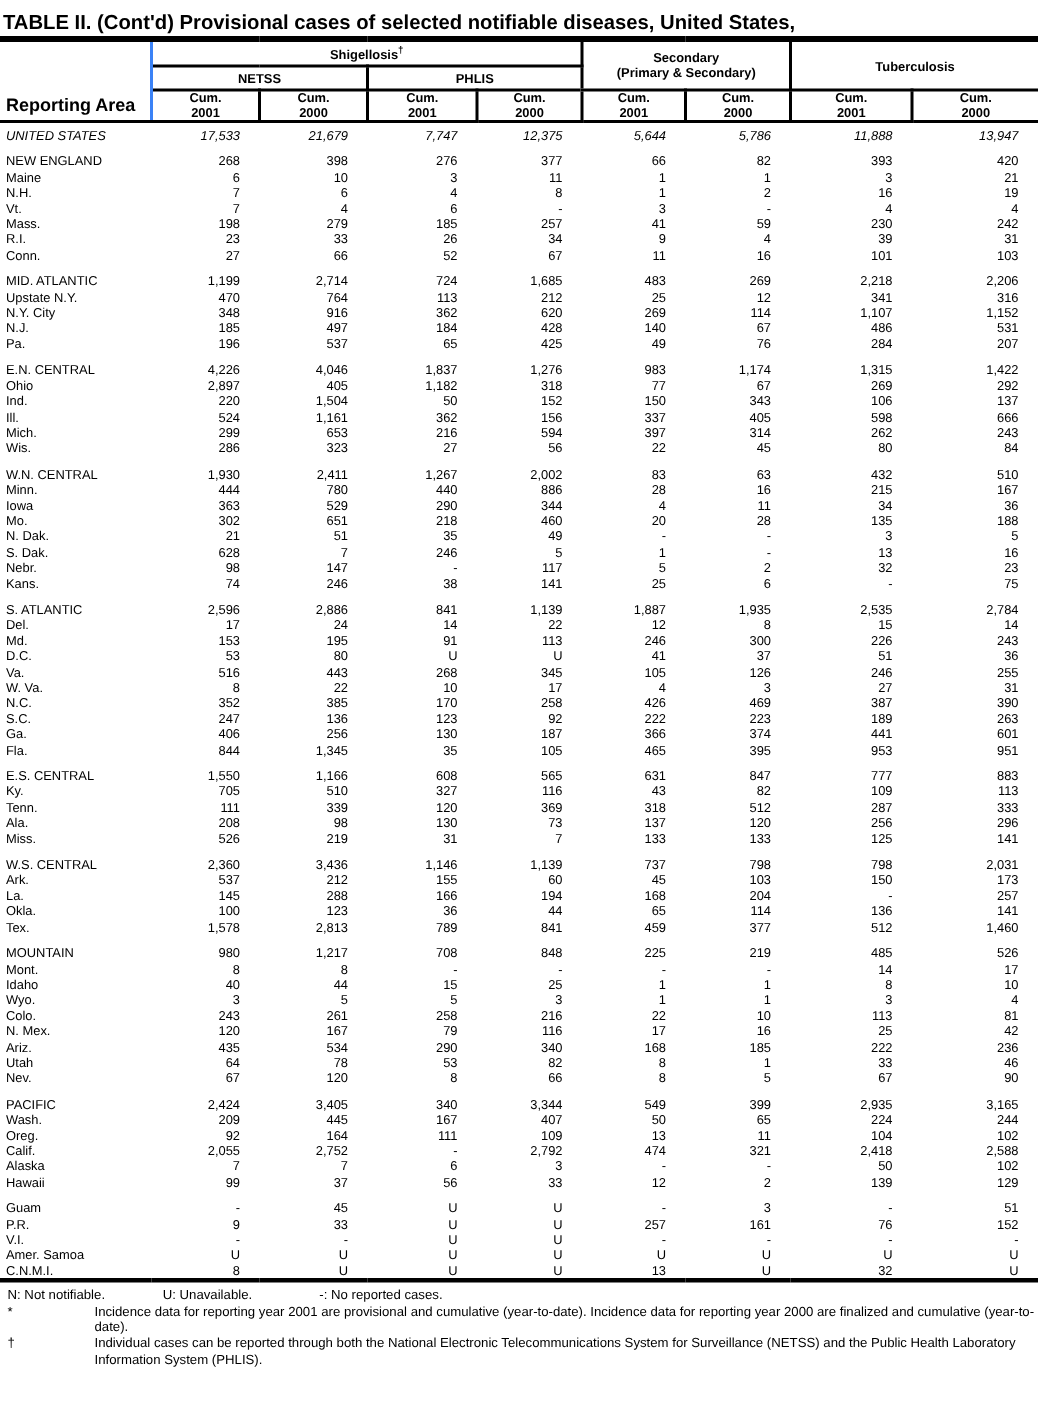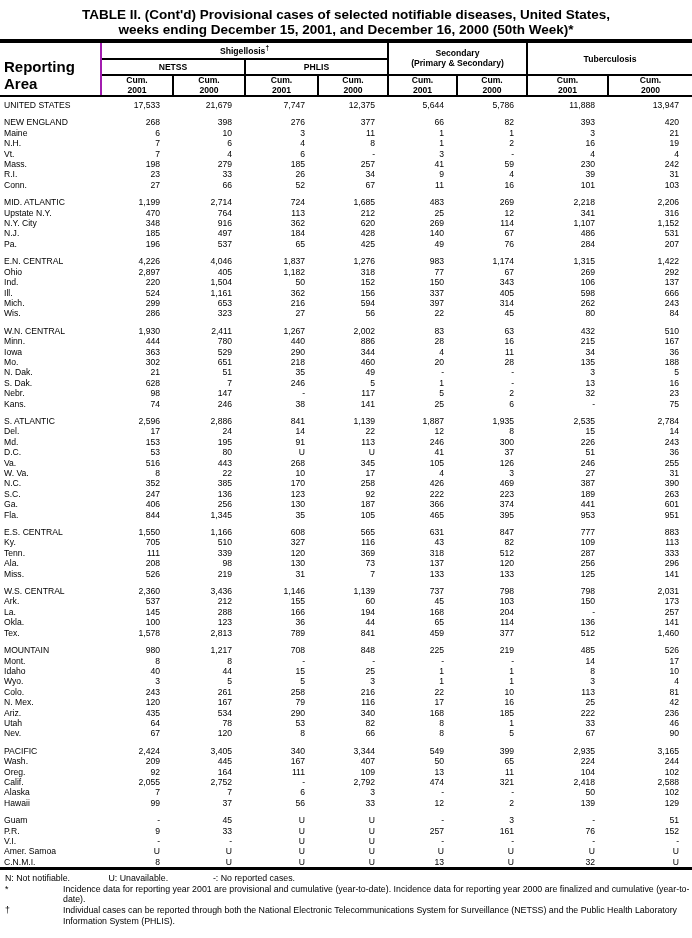--- a/index.html
+++ b/index.html
@@ -9,79 +9,77 @@
     background: #ffffff; color: #000000;
     font-family: "Liberation Sans", sans-serif;
     overflow: hidden;
   }
   .page { padding: 5px 0 0 0; }
 
   .title {
     font-weight: bold;
     font-size: 13.5px;
     line-height: 15px;
-    text-align: center;
     letter-spacing: 0px;
     margin: 2px 2px 2px 2px;
   }
 
   table.disease {
     width: 692px;
     border-collapse: collapse;
     table-layout: fixed;
     border-top: 4px solid #000;
     border-bottom: 3px solid #000;
   }
   thead th { font-weight: bold; font-size: 8.6px; padding: 0; vertical-align: middle; }
   .hr1 th { height: 18px; }
   .hr2 th { height: 16px; margin-left: 24px; }
   .hr3 th { height: 21px; }
   th.area-h {
     text-align: left; vertical-align: bottom;
-    padding: 0 0 3px 4px; font-size: 15px;
-    border-right: 2px solid #a21caf;
+    padding: 0 0 3px 4px; font-size: 12px;
+    border-right: 2px solid #3b82f6;
     border-bottom: 2px solid #000;
   }
   .v2 { border-right: 2px solid #000; }
   .hb { border-bottom: 2px solid #000; }
   th .two-line { line-height: 9.5px; }
   sup.dag { font-size: 6.5px; vertical-align: super; line-height: 0; }
 
   tbody td {
     font-size: 8.6px;
     line-height: 10.4px;
     height: 10.4px;
     padding: 0;
     white-space: nowrap;
   }
   td.area { text-align: left; padding-left: 4px; }
   td.num  { text-align: right; padding-right: 13px; }
   tr.gap td { height: 7px; line-height: 7px; }
-  tr.first-row td { padding-top: 3px; }
+  tr.first-row td { padding-top: 3px; font-style: italic; }
 
   .footnotes {
     padding: 3px 0 0 5px;
     font-size: 8.8px;
     line-height: 10.6px;
   }
   .legend span { display: inline-block; }
   .legend .lg1 { width: 101px; }
   .legend .lg2 { width: 102px; }
   .fn { display: flex; }
   .fn .marker { flex: 0 0 10px; text-align: left; }
   .fn .fn-text { flex: 1 1 auto; margin-left: 48px; }
 </style>
 </head>
 <body>
 
 <div class="page">
 
   <div class="title">
     <div>TABLE II. (Cont'd) Provisional cases of selected notifiable diseases, United States,</div>
-    <div>weeks ending December 15, 2001, and December 16, 2000 (50th Week)*</div>
   </div>
 
   <table class="disease">
     <colgroup>
       <col style="width:101px">
         <col style="width:72px">
         <col style="width:72px">
       <col style="width:73px">
         <col style="width:70px">
         <col style="width:69px">

